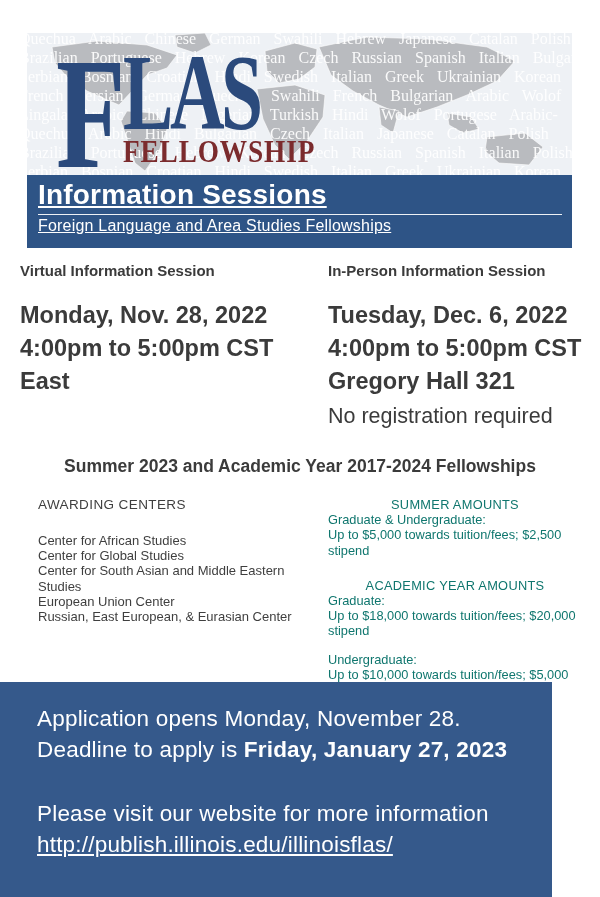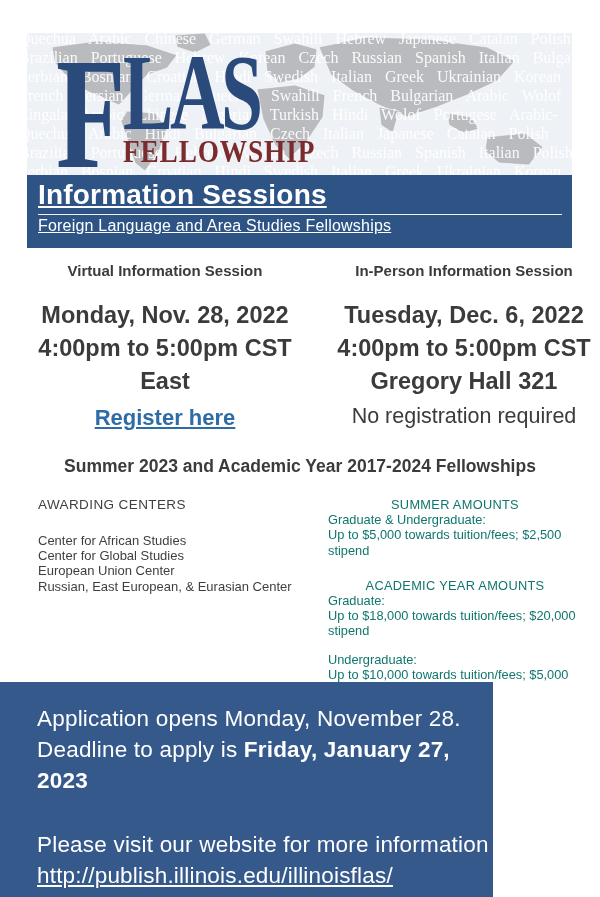--- a/index.html
+++ b/index.html
@@ -40,21 +40,21 @@
   
   .banner{
     position:absolute;left:27px;top:175px;width:545px;height:73px;
     background:#2e5486;color:#ffffff;box-sizing:border-box;padding:4px 0 0 11px;text-decoration:underline;
   }
   .banner-title{font-size:28px;font-weight:bold;letter-spacing:0.2px;}
   .banner-divider{height:0;border-top:1.6px solid rgba(255,255,255,0.92);width:524px;margin:3px 0 2px 0;}
   .banner-subtitle{font-size:16px;font-weight:normal;letter-spacing:0.2px;}
   
   .sessions{position:absolute;left:0;top:262px;width:600px;display:flex;color:#3b3b3b;}
-  .session-col{text-align:center;}
+  .session-col{}
   .session-col.virtual{width:290px;margin-left:20px;}
   .session-col.inperson{width:272px;margin-left:18px;}
   .session-heading{font-size:15px;font-weight:bold;margin-bottom:20px;}
   .session-line{font-size:23.5px;font-weight:bold;line-height:33px;}
   .session-link{
     display:inline-block;font-size:22px;font-weight:bold;color:#2d6ca5;
     text-decoration:underline;margin-top:3px;line-height:33px;
   }
   .session-note{font-size:21.5px;font-weight:normal;line-height:33px;margin-top:2px;}
   
@@ -71,21 +71,21 @@
   .amounts{
     position:absolute;left:328px;top:497px;width:254px;
     font-size:12.8px;color:#0f766e;line-height:15.2px;
   }
   .amounts-heading{text-align:center;letter-spacing:0.3px;}
   .amounts-block{margin-bottom:0;}
   .amounts-gap-lg{margin-top:20px;}
   .amounts-gap-md{margin-top:13px;}
   
   .footer{
-    position:absolute;left:0;top:682px;width:493px;height:215px;
+    position:absolute;left:0;top:682px;width:552px;height:215px;
     background:#35598b;color:#ffffff;box-sizing:border-box;
     padding:21px 0 0 37px;
   }
   .footer-line{font-size:22.5px;line-height:31px;font-weight:normal;letter-spacing:0.2px;}
   .footer-bold{font-weight:bold;}
   .footer-visit{margin-top:33px;}
   .footer-url{
     display:inline-block;color:#ffffff;text-decoration:underline;
     font-size:22.5px;line-height:32px;letter-spacing:0.2px;
   }
@@ -141,37 +141,37 @@
   <div class="banner-divider"></div>
   <div class="banner-subtitle">Foreign Language and Area Studies Fellowships</div>
 </div>
 
 <div class="sessions">
   <div class="session-col virtual">
     <div class="session-heading">Virtual Information Session</div>
     <div class="session-line">Monday, Nov. 28, 2022</div>
     <div class="session-line">4:00pm to 5:00pm CST</div>
     <div class="session-line">East</div>
-    <a href="#" class="session-link">Register here</a>
   </div>
   <div class="session-col inperson">
     <div class="session-heading">In-Person Information Session</div>
     <div class="session-line">Tuesday, Dec. 6, 2022</div>
     <div class="session-line">4:00pm to 5:00pm CST</div>
     <div class="session-line">Gregory Hall 321</div>
     <div class="session-note">No registration required</div>
   </div>
 </div>
 
 <div class="fell-heading">Summer 2023 and Academic Year 2017-2024 Fellowships</div>
 
 <div class="awarding">
   <div class="awarding-heading">AWARDING CENTERS</div>
   <div class="center-item">Center for African Studies</div>
   <div class="center-item">Center for Global Studies</div>
+  <div class="center-item">Center for South Asian and Middle Eastern Studies</div>
   <div class="center-item">European Union Center</div>
   <div class="center-item">Russian, East European, &amp; Eurasian Center</div>
 </div>
 
 <div class="amounts">
   <div class="amounts-block">
     <div class="amounts-heading">SUMMER AMOUNTS</div>
     <div>Graduate &amp; Undergraduate:</div>
     <div>Up to $5,000 towards tuition/fees; $2,500 stipend</div>
   </div>

